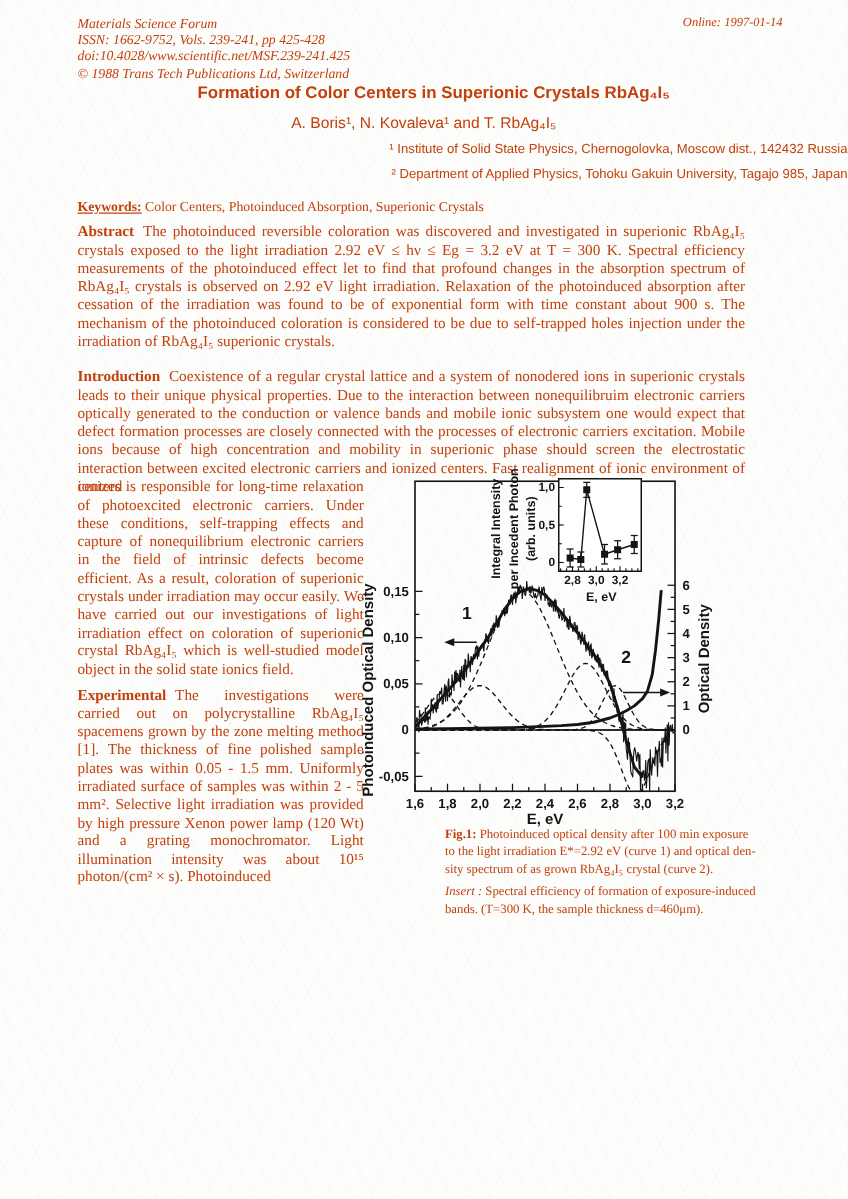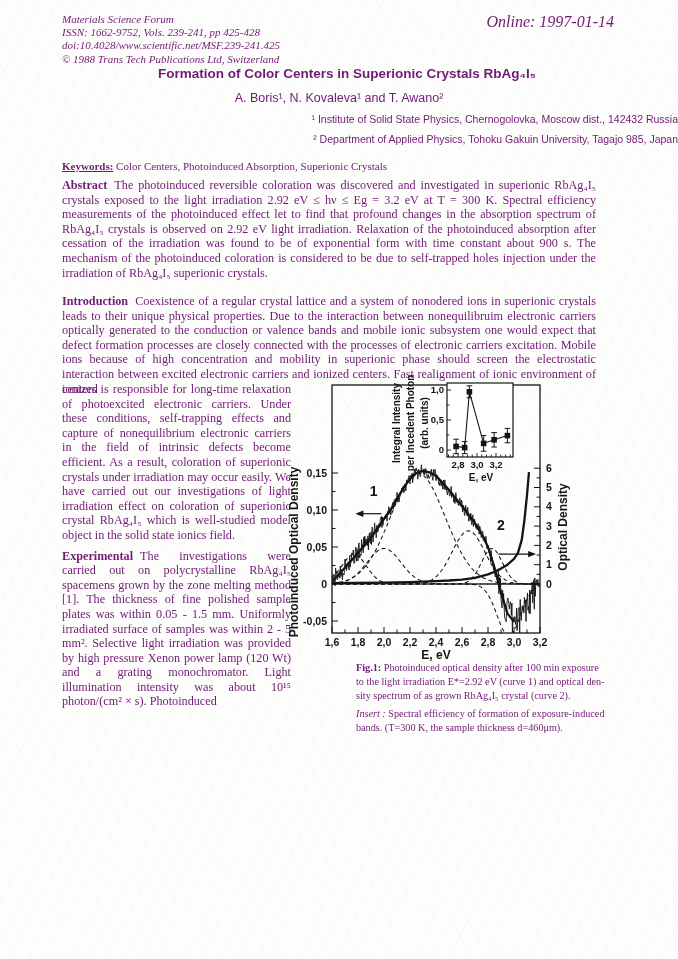--- a/index.html
+++ b/index.html
@@ -1,30 +1,30 @@
 <!DOCTYPE html>
 <html><head>
 <meta charset="utf-8">
 <style>
   * { margin:0; padding:0; box-sizing:border-box; }
   html,body { width:678px; height:959px; }
   body { background:#f6f6f4; }
   .page {
     position:relative; width:678px; height:959px; overflow:hidden;
-    background:#fdfdfc; color:#701a75;
+    background:#fdfdfc; color:#c2410c;
     font-family:"Liberation Serif","DejaVu Serif",serif;
   }
   .page::before { 
     content:""; position:absolute; inset:0; pointer-events:none;
     background:
       repeating-linear-gradient(63deg, rgba(90,90,110,0.022) 0 1px, transparent 1px 14px),
       repeating-linear-gradient(-63deg, rgba(90,90,110,0.018) 0 1px, transparent 1px 17px);
   }
   .hdr { position:absolute; left:62px; top:13px; font-style:italic; font-size:11px; line-height:13.2px; }
-  .online { position:absolute; right:64px; top:13px; font-style:italic; font-size:16px; }
+  .online { position:absolute; right:52px; top:13px; font-style:italic; font-size:10px; }
   .title { position:absolute; left:0; right:0; top:66px; text-align:center;
            font-family:"Liberation Sans","DejaVu Sans",sans-serif; font-weight:bold; font-size:13.5px;padding-left:16px; }
   .authors { position:absolute; left:0; right:0; top:91px; text-align:center;
              font-family:"Liberation Sans","DejaVu Sans",sans-serif; font-size:12.5px; }
   .aff { position:absolute; left:0; right:0; text-align:right;
          font-family:"Liberation Sans","DejaVu Sans",sans-serif; font-size:10.5px; }
   .aff1 { top:113px; } .aff2 { top:133px; }
   .keywords { position:absolute; left:62px; top:160px;
               font-family:Liberation Serif, serif; font-size:11px; }
   .kw-label { font-weight:bold; text-decoration:underline; }
@@ -48,21 +48,21 @@
 
   <div class="hdr">
     <div>Materials Science Forum</div>
     <div>ISSN: 1662-9752, Vols. 239-241, pp 425-428</div>
     <div>doi:10.4028/www.scientific.net/MSF.239-241.425</div>
     <div>© 1988 Trans Tech Publications Ltd, Switzerland</div>
   </div>
   <div class="online">Online: 1997-01-14</div>
 
   <div class="title">Formation of Color Centers in Superionic Crystals RbAg₄I₅</div>
-  <div class="authors">A. Boris¹, N. Kovaleva¹ and T. Awano²</div>
+  <div class="authors">A. Boris¹, N. Kovaleva¹ and T. RbAg₄I₅</div>
   <div class="aff aff1">¹ Institute of Solid State Physics, Chernogolovka, Moscow dist., 142432 Russia</div>
   <div class="aff aff2">² Department of Applied Physics, Tohoku Gakuin University, Tagajo 985, Japan</div>
 
   <div class="keywords">
     <span class="kw-label">Keywords:</span><span> Color Centers, Photoinduced Absorption, Superionic Crystals</span>
   </div>
 
   <div class="abstract para">
     <span class="runin">Abstract</span><span>The photoinduced reversible coloration was discovered and investigated in superionic RbAg₄I₅ crystals exposed to the light irradiation 2.92 eV ≤ hν ≤ Eg = 3.2 eV at T = 300 K. Spectral efficiency measurements of the photoinduced effect let to find that profound changes in the absorption spectrum of RbAg₄I₅ crystals is observed on 2.92 eV light irradiation. Relaxation of the photoinduced absorption after cessation of the irradiation was found to be of exponential form with time constant about 900 s. The mechanism of the photoinduced coloration is considered to be due to self-trapped holes injection under the irradiation of RbAg₄I₅ superionic crystals.</span>
   </div>

